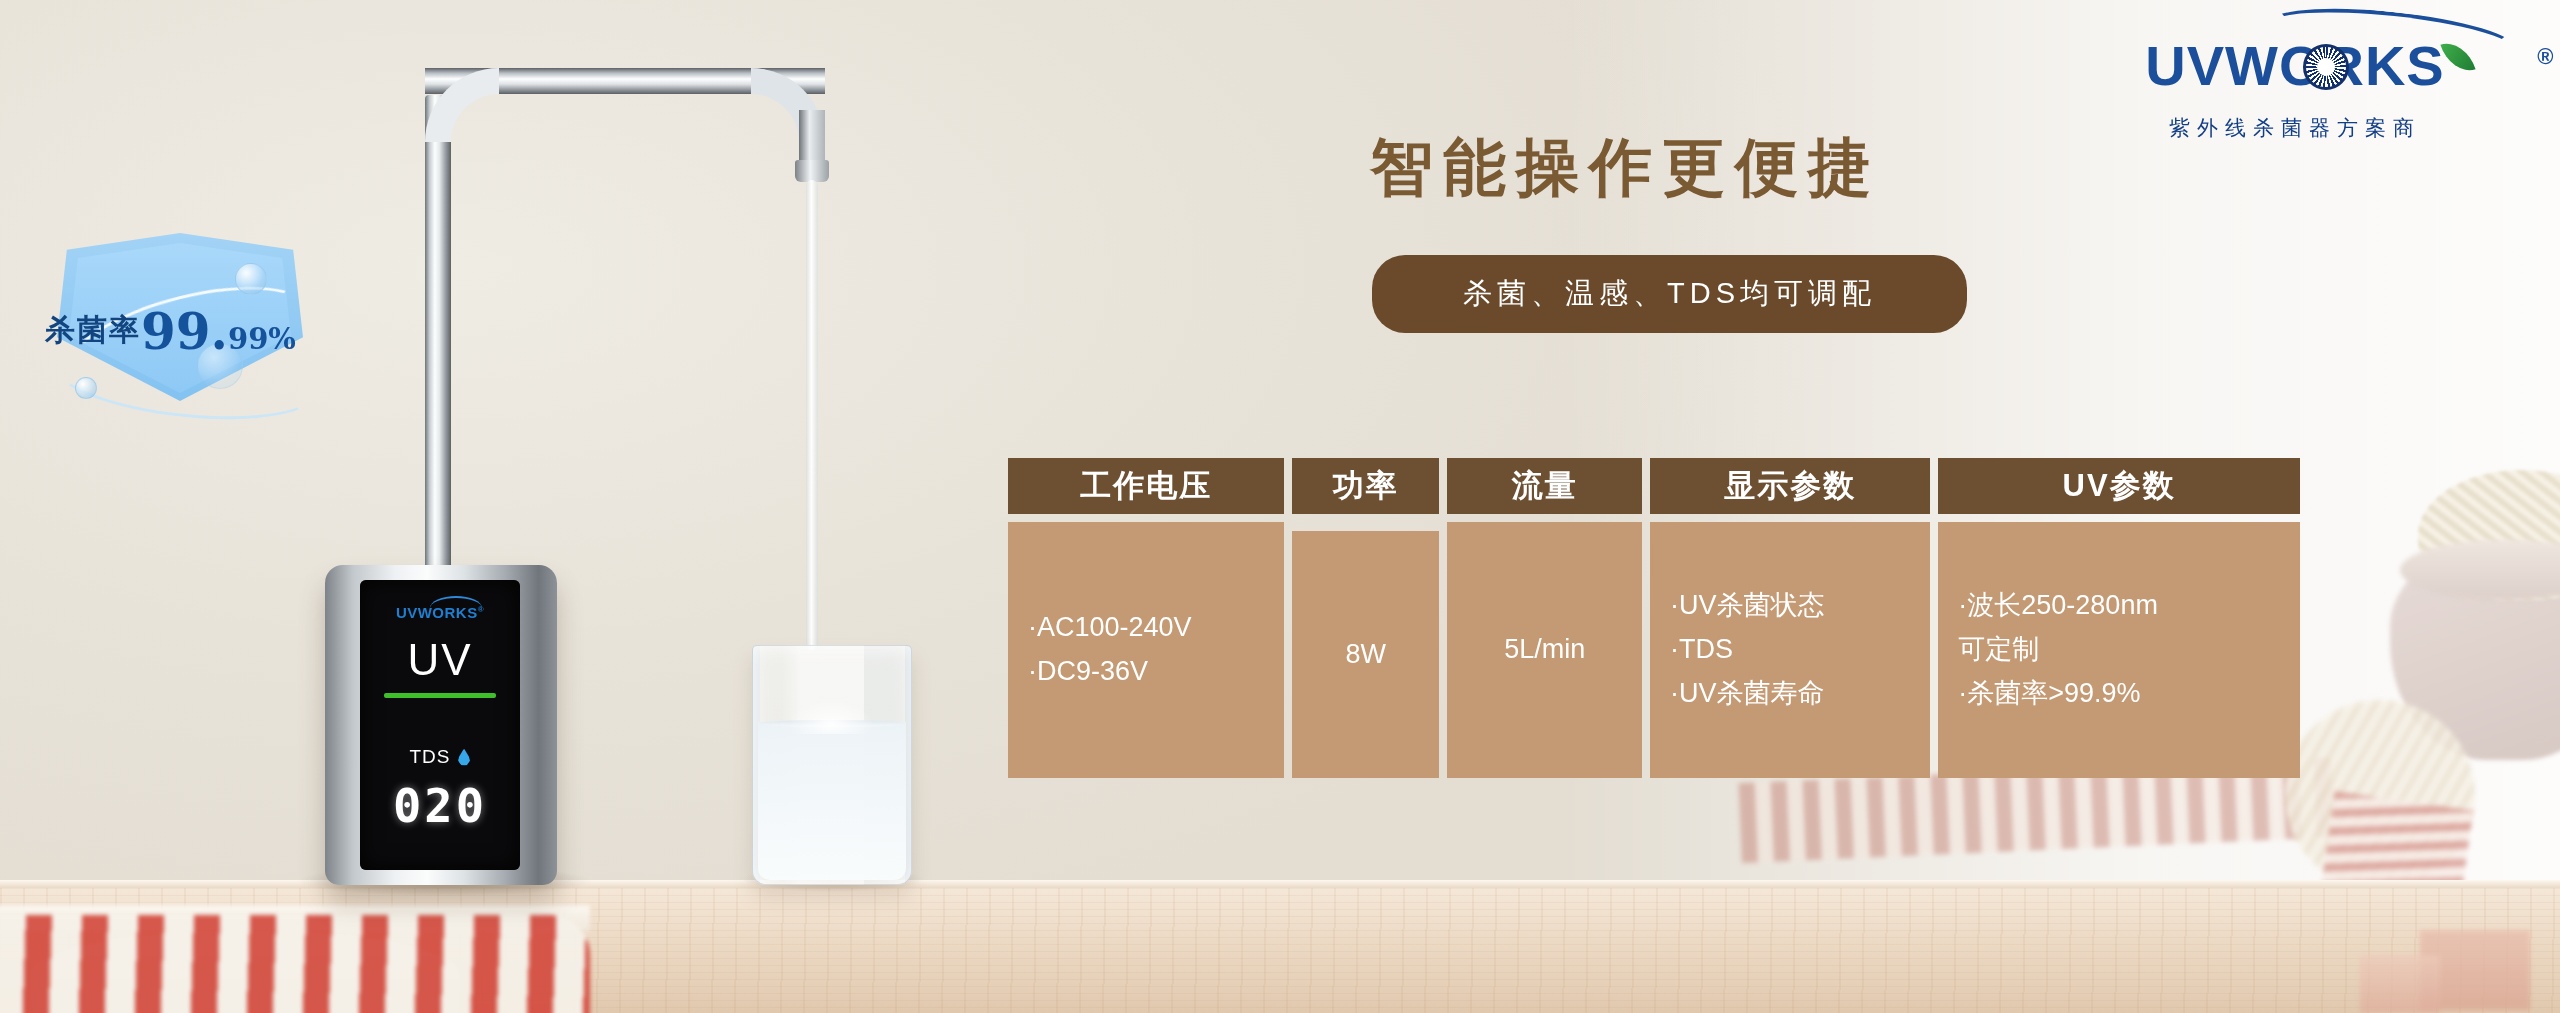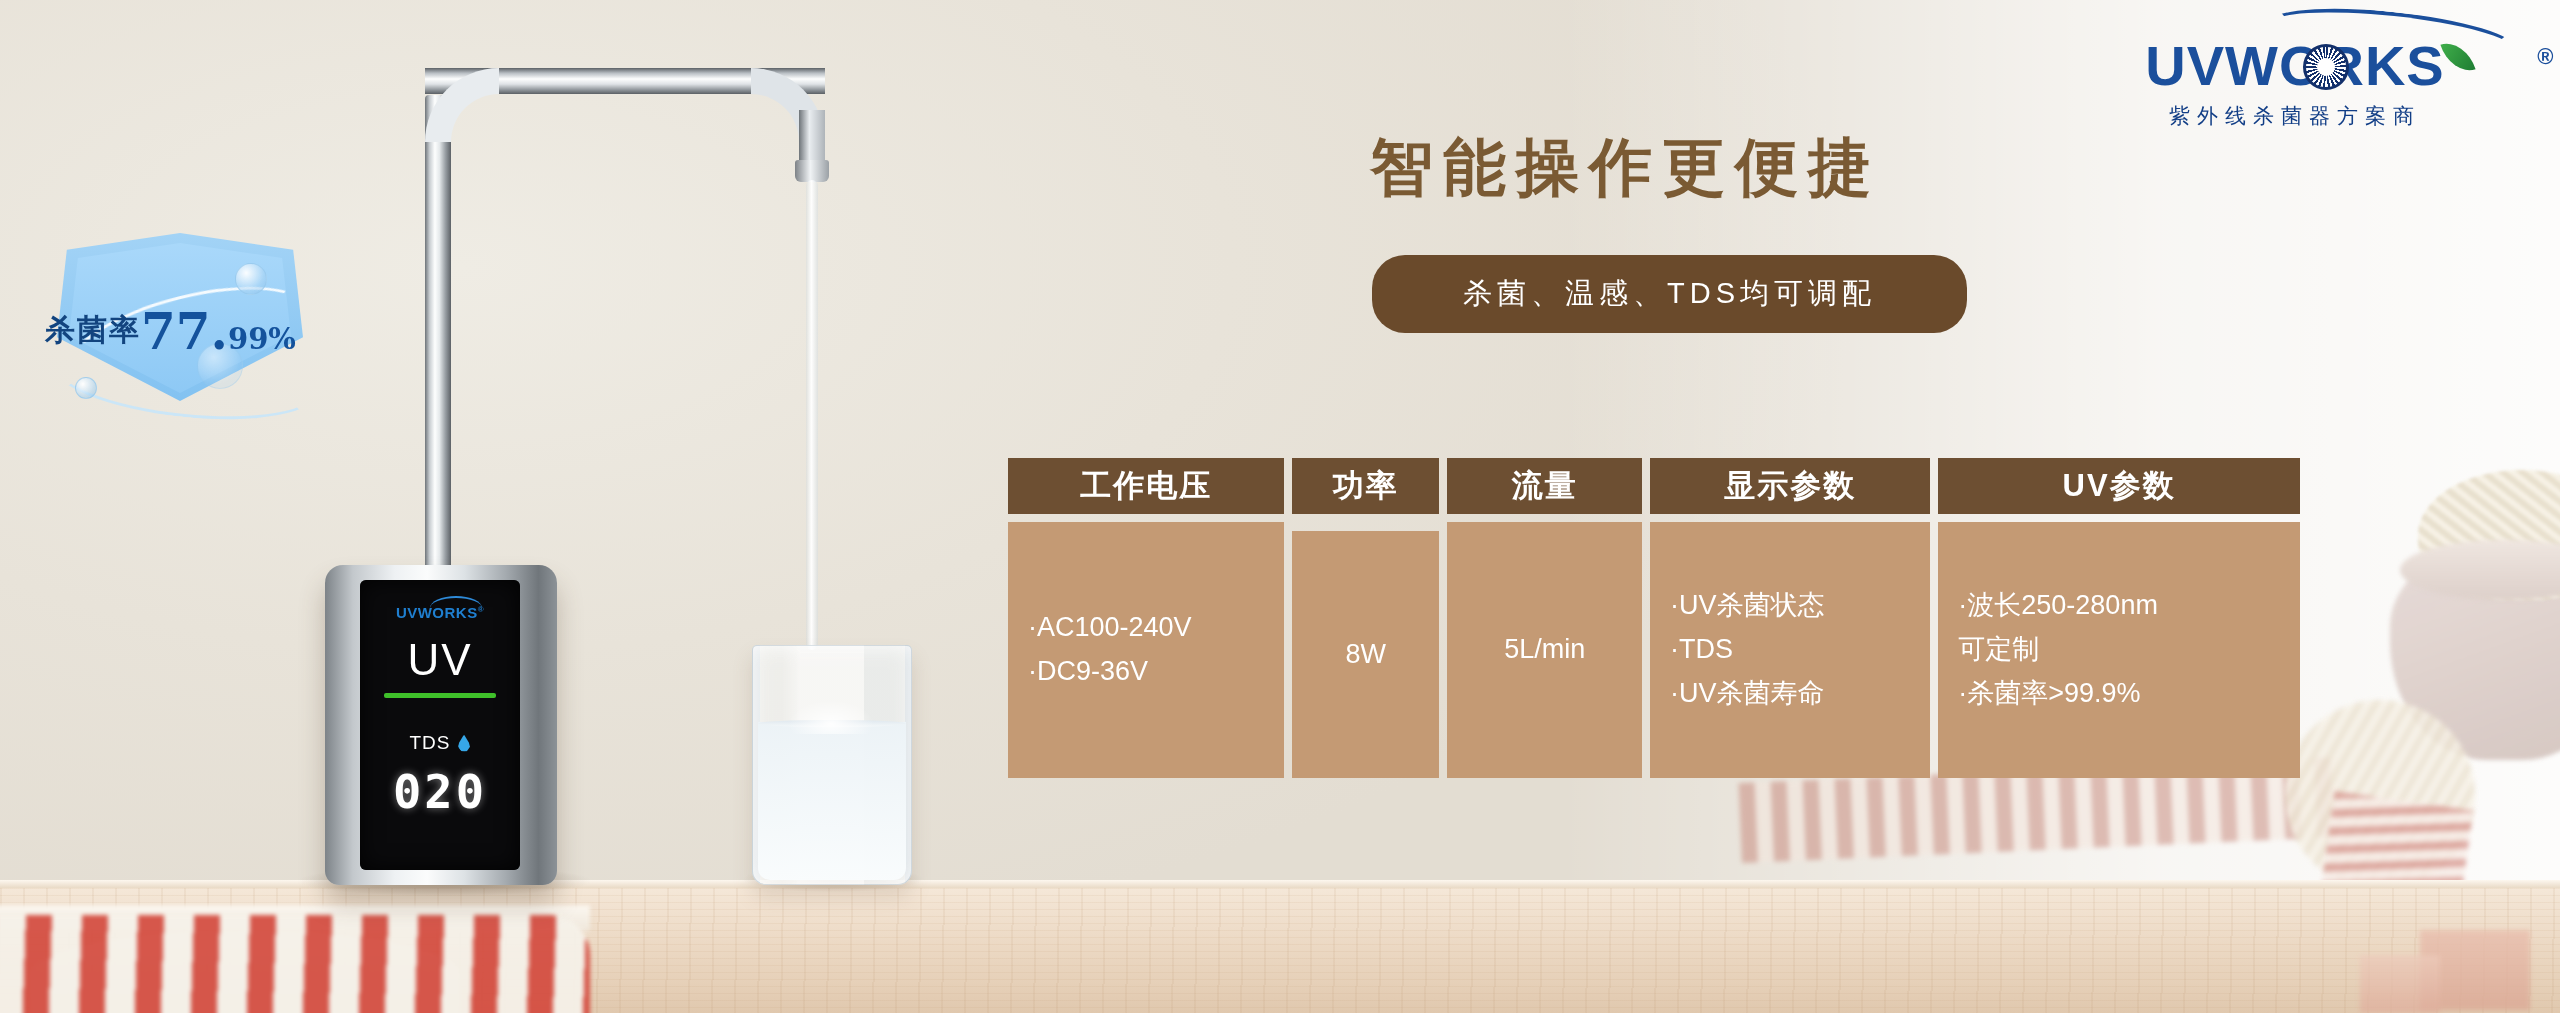--- a/index.html
+++ b/index.html
@@ -168,21 +168,21 @@
     margin-top:24px; color:#1f7fd0; font-weight:bold; font-size:15px;
     letter-spacing:.5px; position:relative;
   }
   .dev-logo .reg { font-size:8px; vertical-align:super; }
   .dev-logo .arc {
     position:absolute; left:34px; top:-8px; width:52px; height:12px;
     border-top:2px solid #2e8ad8; border-radius:50%/100% 100% 0 0;
   }
   .dev-uv { color:#fff; font-size:44px; font-weight:300; margin-top:14px; letter-spacing:2px; }
   .dev-bar { width:112px; height:5px; background:#3fc02a; margin-top:8px; border-radius:2px; }
-  .dev-tds-row { margin-top:34px; display:flex; align-items:center; gap:7px; }
+  .dev-tds-row { margin-top:48px; display:flex; align-items:center; gap:7px; }
   .dev-tds { color:#fff; font-size:19px; letter-spacing:1px; }
   .drop {
     width:13px; height:17px; background:#36a7e8;
     border-radius:50% 50% 50% 50%/62% 62% 38% 38%;
     transform:rotate(0deg); clip-path:polygon(50% 0%, 88% 48%, 96% 72%, 72% 98%, 28% 98%, 4% 72%, 12% 48%);
   }
   .dev-digits {
     margin-top:10px; color:#ffffff; font-family:"DejaVu Sans Mono", monospace;
     font-size:47px; font-weight:bold; letter-spacing:3px;
     text-shadow:0 0 9px rgba(255,255,255,.45);
@@ -292,21 +292,21 @@
     position:absolute; left:172px; top:20px; width:18px; height:18px;
     border-radius:50%; background:#ffffff;
   }
   .brand-leaf {
     position:absolute; left:300px; top:2px; width:26px; height:34px;
     background:linear-gradient(140deg,#3fae4a,#1f7d33);
     border-radius:0 100% 0 100%; transform:rotate(-18deg);
   }
   .brand-reg { position:absolute; left:392px; top:8px; color:#1b4f9c; font-size:22px; }
   .brand-sub {
-    color:#123e86; font-size:21px; letter-spacing:7px; margin-top:8px; font-weight:500;
+    color:#123e86; font-size:21px; letter-spacing:7px; margin-top:20px; font-weight:500;
   }
 
   
   .headline {
     position:absolute; left:1370px; top:125px; width:640px;
     font-family:"DejaVu Serif", serif;
     font-size:63px; color:#7a5a33; letter-spacing:10px; font-weight:600;
     white-space:nowrap;
   }
   .pill {
@@ -400,21 +400,21 @@
   <div class="shield-outer"></div>
   <div class="shield-inner"></div>
   <div class="swoosh"></div>
   <div class="swoosh2"></div>
   <div class="bubble b3"></div>
   <div class="bubble b1"></div>
   <div class="bubble b2"></div>
   <div class="shield-text">
     <div class="badge-title">杀菌率</div>
     <div class="badge-num">
-      <span class="big">77</span>
+      <span class="big">99</span>
       <span class="dot">.</span>
       <span class="small">99%</span>
     </div>
   </div>
 </div>
 
 <div class="brand">
   <div class="brand-word">
     <span class="brand-arc"></span>
     <span class="brand-sun"></span>

